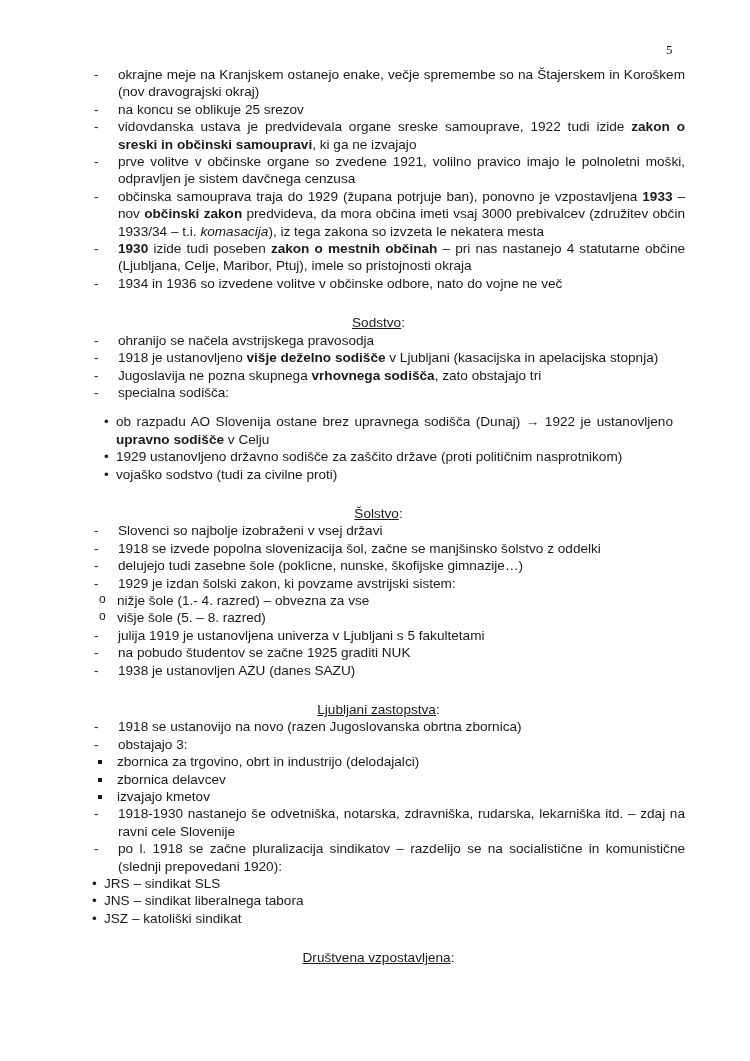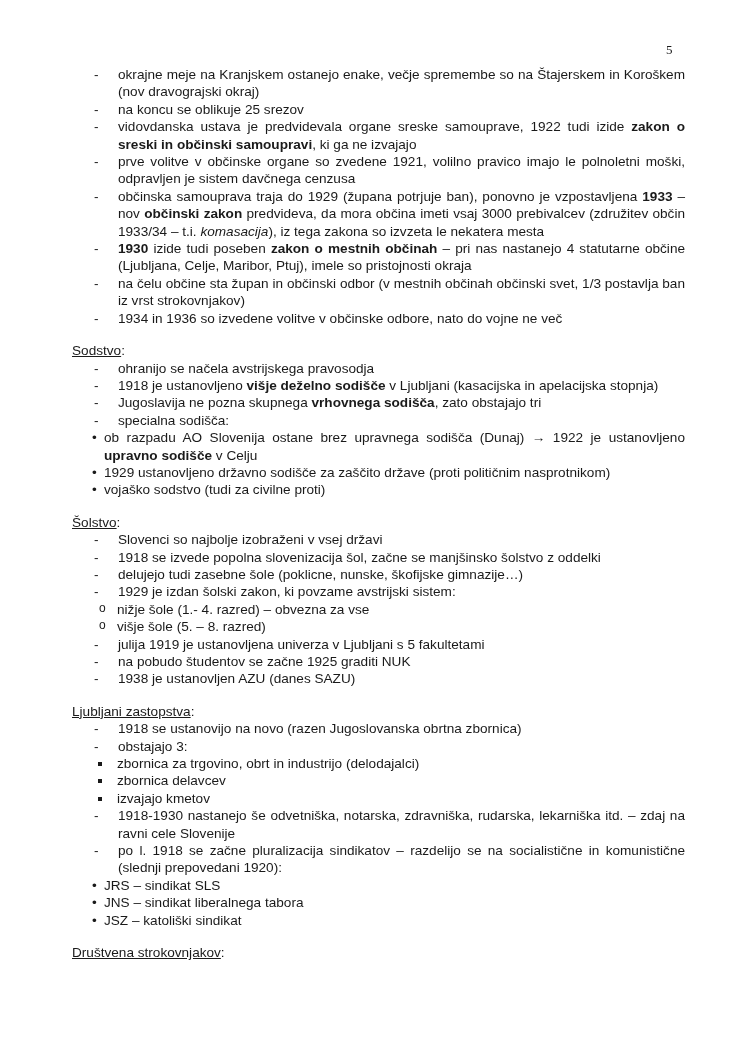--- a/index.html
+++ b/index.html
@@ -3,46 +3,45 @@
 <meta charset="utf-8">
 <style>
   html, body { margin:0; padding:0; background:#ffffff; }
   body { width:750px; height:1061px; position:relative; overflow:hidden;
          font-family:"Liberation Sans", sans-serif; color:#1a1a1a; font-size:13.6px; }
   .page-num { position:absolute; left:666px; top:42px; font-family:"Liberation Serif", serif; font-size:13px; }
   .content { position:absolute; left:72px; top:66px; width:613px; line-height:17.4px; }
   .dash-list { list-style:none; margin:0; padding:0; }
   .dash-item { position:relative; padding-left:46px; text-align:justify; }
   .dash-item::before { content:"-"; position:absolute; left:22px; top:0; }
-  .sub-list { list-style:none; margin:0; padding:0; }
+  .sub-list { list-style:none; margin:12px; padding:0; }
   .bullet-item { position:relative; padding-left:32px; text-align:justify; }
   .bullet-item::before { content:"\2022"; position:absolute; left:20px; top:0; }
   .circle-item { position:relative; padding-left:45px; }
   .circle-item::before { content:"o"; position:absolute; left:27px; top:-1px; font-size:12px; }
   .square-item { position:relative; padding-left:45px; }
   .square-item::before { content:""; position:absolute; left:26px; top:7px; width:4px; height:4px; background:#1a1a1a; }
-  .section-title { margin-top:15px; }
+  .section-title { margin-top:22px;text-align:center; }
   .section-title .u { text-decoration:underline; }
   b { font-weight:bold; }
 </style>
 </head>
 <body>
 
 <div class="page-num">5</div>
 
 <div class="content">
 
   <ul class="dash-list" id="intro-list">
       <li class="dash-item"><span>okrajne meje na Kranjskem ostanejo enake, večje spremembe so na Štajerskem in Koroškem (nov dravograjski okraj)</span></li>
       <li class="dash-item"><span>na koncu se oblikuje 25 srezov</span></li>
       <li class="dash-item"><span>vidovdanska ustava je predvidevala organe sreske samouprave, 1922 tudi izide </span><b>zakon o sreski in občinski samoupravi</b><span>, ki ga ne izvajajo</span></li>
       <li class="dash-item"><span>prve volitve v občinske organe so zvedene 1921, volilno pravico imajo le polnoletni moški, odpravljen je sistem davčnega cenzusa</span></li>
       <li class="dash-item"><span>občinska samouprava traja do 1929 (župana potrjuje ban), ponovno je vzpostavljena </span><b>1933</b><span> – nov </span><b>občinski zakon</b><span> predvideva, da mora občina imeti vsaj 3000 prebivalcev (združitev občin 1933/34 – t.i. </span><i>komasacija</i><span>), iz tega zakona so izvzeta le nekatera mesta</span></li>
       <li class="dash-item"><b>1930</b><span> izide tudi poseben </span><b>zakon o mestnih občinah</b><span> – pri nas nastanejo 4 statutarne občine (Ljubljana, Celje, Maribor, Ptuj), imele so pristojnosti okraja</span></li>
-      <li class="dash-item"><span>na čelu občine sta župan in občinski odbor (v mestnih občinah občinski svet, 1/3 postavlja ban iz vrst strokovnjakov)</span></li>
       <li class="dash-item"><span>1934 in 1936 so izvedene volitve v občinske odbore, nato do vojne ne več</span></li>
     </ul>
 
   <div class="section-title"><span class="u">Sodstvo</span>:</div>
   <ul class="dash-list" id="sodstvo-list">
       <li class="dash-item"><span>ohranijo se načela avstrijskega pravosodja</span></li>
       <li class="dash-item"><span>1918 je ustanovljeno </span><b>višje deželno sodišče</b><span> v Ljubljani (kasacijska in apelacijska stopnja)</span></li>
       <li class="dash-item"><span>Jugoslavija ne pozna skupnega </span><b>vrhovnega sodišča</b><span>, zato obstajajo tri</span></li>
       <li class="dash-item"><span>specialna sodišča:</span></li>
     </ul>
@@ -72,14 +71,14 @@
     <li class="square-item">zbornica za trgovino, obrt in industrijo (delodajalci)</li>
     <li class="square-item">zbornica delavcev</li>
     <li class="square-item">izvajajo kmetov</li>
     <li class="dash-item">1918-1930 nastanejo še odvetniška, notarska, zdravniška, rudarska, lekarniška itd. – zdaj na ravni cele Slovenije</li>
     <li class="dash-item">po l. 1918 se začne pluralizacija sindikatov – razdelijo se na socialistične in komunistične (slednji prepovedani 1920):</li>
     <li class="bullet-item">JRS – sindikat SLS</li>
     <li class="bullet-item">JNS – sindikat liberalnega tabora</li>
     <li class="bullet-item">JSZ – katoliški sindikat</li>
   </ul>
 
-  <div class="section-title"><span class="u">Društvena strokovnjakov</span>:</div>
+  <div class="section-title"><span class="u">Društvena vzpostavljena</span>:</div>
 </div>
 
 </body></html>

